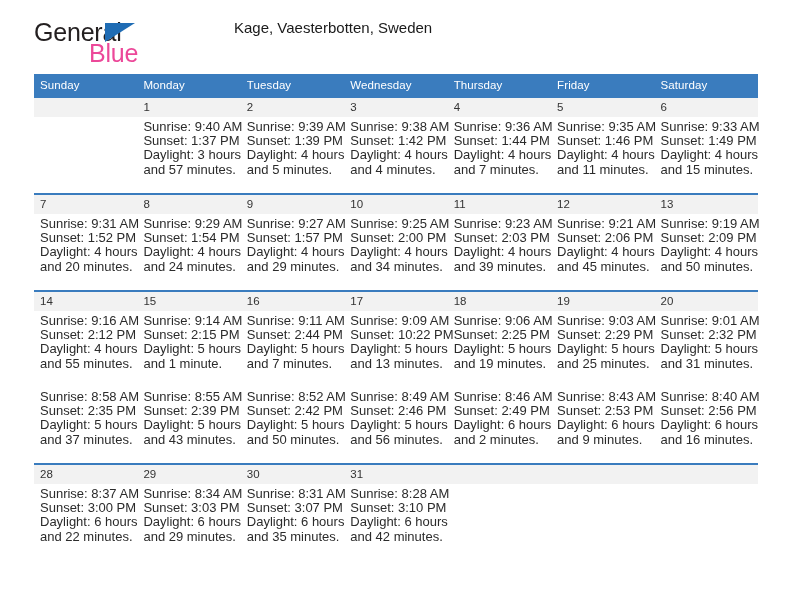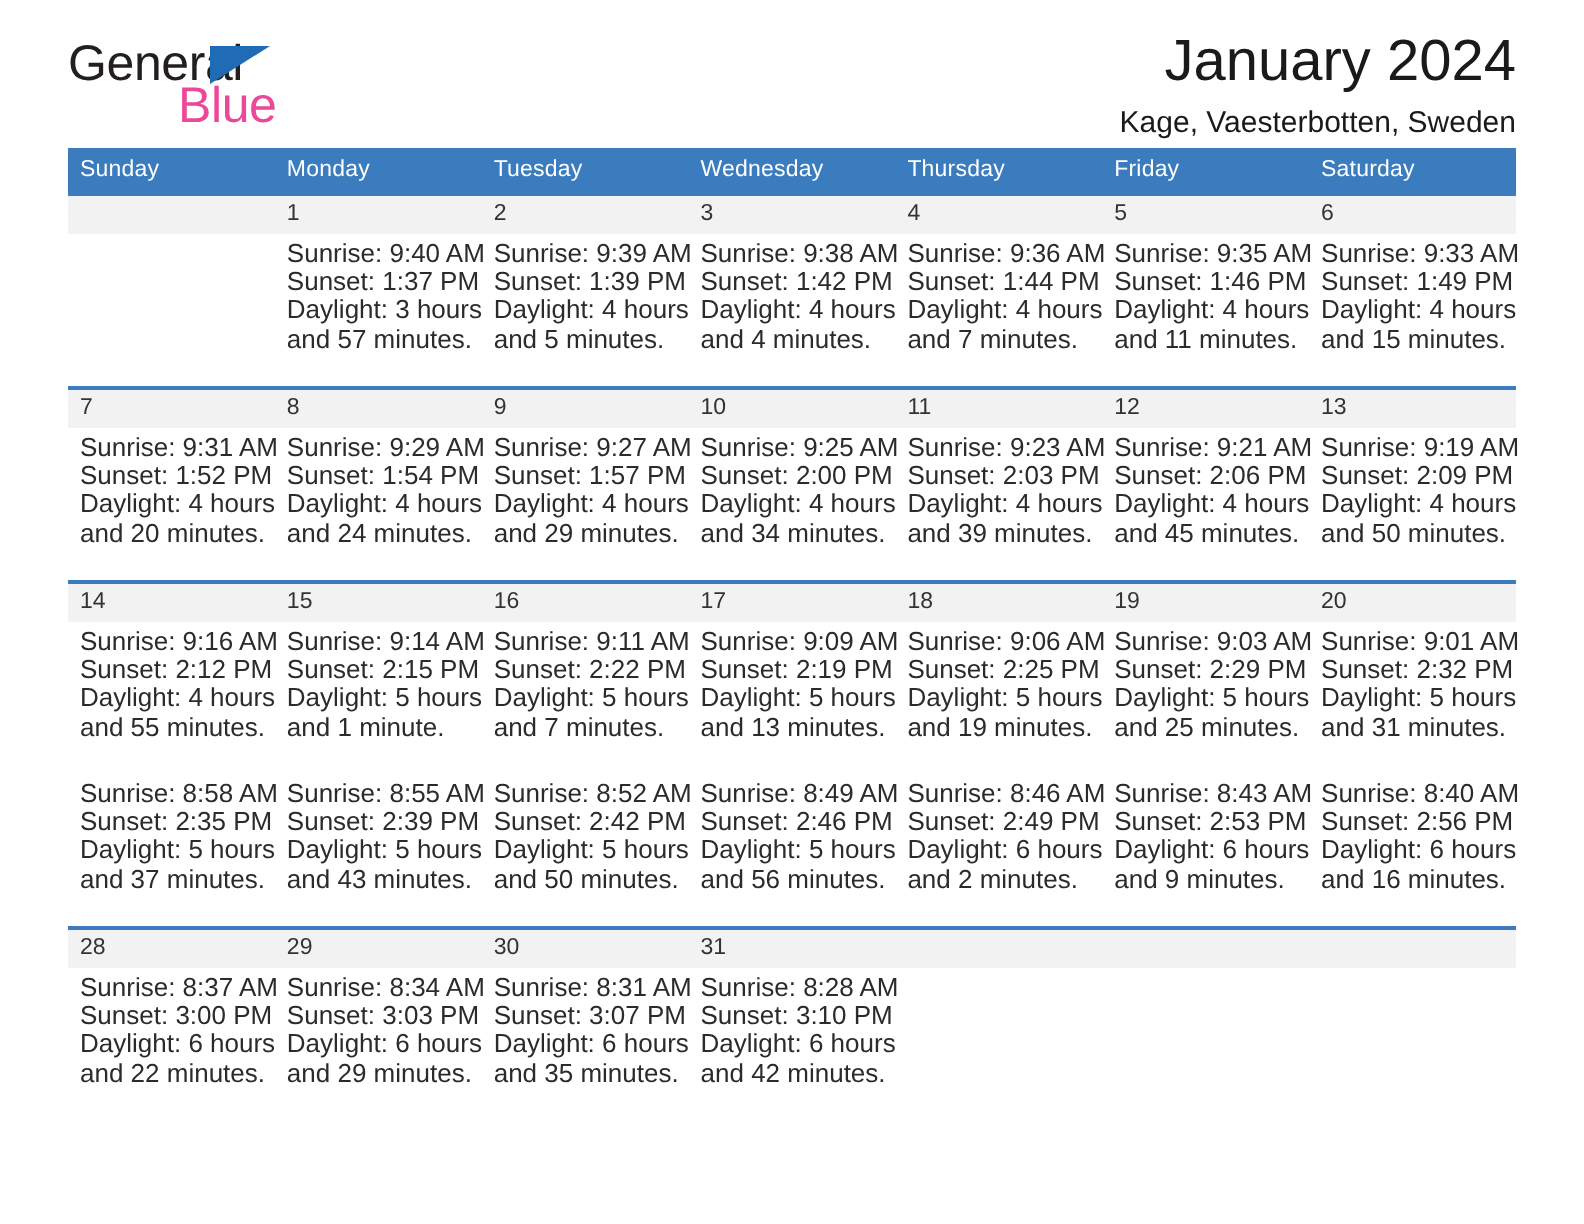--- a/index.html
+++ b/index.html
@@ -21,21 +21,20 @@
     box-sizing: border-box;
     padding: 0 34px;
   }
 
   
   .header {
     position: relative;
     height: 74px;
     display: flex;
     align-items: flex-start;
-    justify-content: space-between;
   }
 
   .logo {
     position: relative;
     margin-top: 18px;
     width: 200px;
     height: 52px;
   }
   .logo-general {
     position: absolute;
@@ -137,21 +136,20 @@
 
   <div class="header">
 
     <div class="logo">
       <span class="logo-general">General</span>
       <span class="logo-triangle"></span>
       <span class="logo-blue">Blue</span>
     </div>
 
     <div class="title-block">
-      <div class="title">January 2024</div>
       <div class="subtitle">Kage, Vaesterbotten, Sweden</div>
     </div>
 
   </div>
 
   <table class="calendar">
     <thead>
       <tr class="dow-row">
           <th>Sunday</th>
           <th>Monday</th>
@@ -281,27 +279,27 @@
             <div class="line">and 55 minutes.</div>
           </td>
           <td class="info-cell">
             <div class="line">Sunrise: 9:14 AM</div>
             <div class="line">Sunset: 2:15 PM</div>
             <div class="line">Daylight: 5 hours</div>
             <div class="line">and 1 minute.</div>
           </td>
           <td class="info-cell">
             <div class="line">Sunrise: 9:11 AM</div>
-            <div class="line">Sunset: 2:22 PM</div>
+            <div class="line">Sunset: 2:44 PM</div>
             <div class="line">Daylight: 5 hours</div>
             <div class="line">and 7 minutes.</div>
           </td>
           <td class="info-cell">
             <div class="line">Sunrise: 9:09 AM</div>
-            <div class="line">Sunset: 2:19 PM</div>
+            <div class="line">Sunset: 10:22 PM</div>
             <div class="line">Daylight: 5 hours</div>
             <div class="line">and 13 minutes.</div>
           </td>
           <td class="info-cell">
             <div class="line">Sunrise: 9:06 AM</div>
             <div class="line">Sunset: 2:25 PM</div>
             <div class="line">Daylight: 5 hours</div>
             <div class="line">and 19 minutes.</div>
           </td>
           <td class="info-cell">

